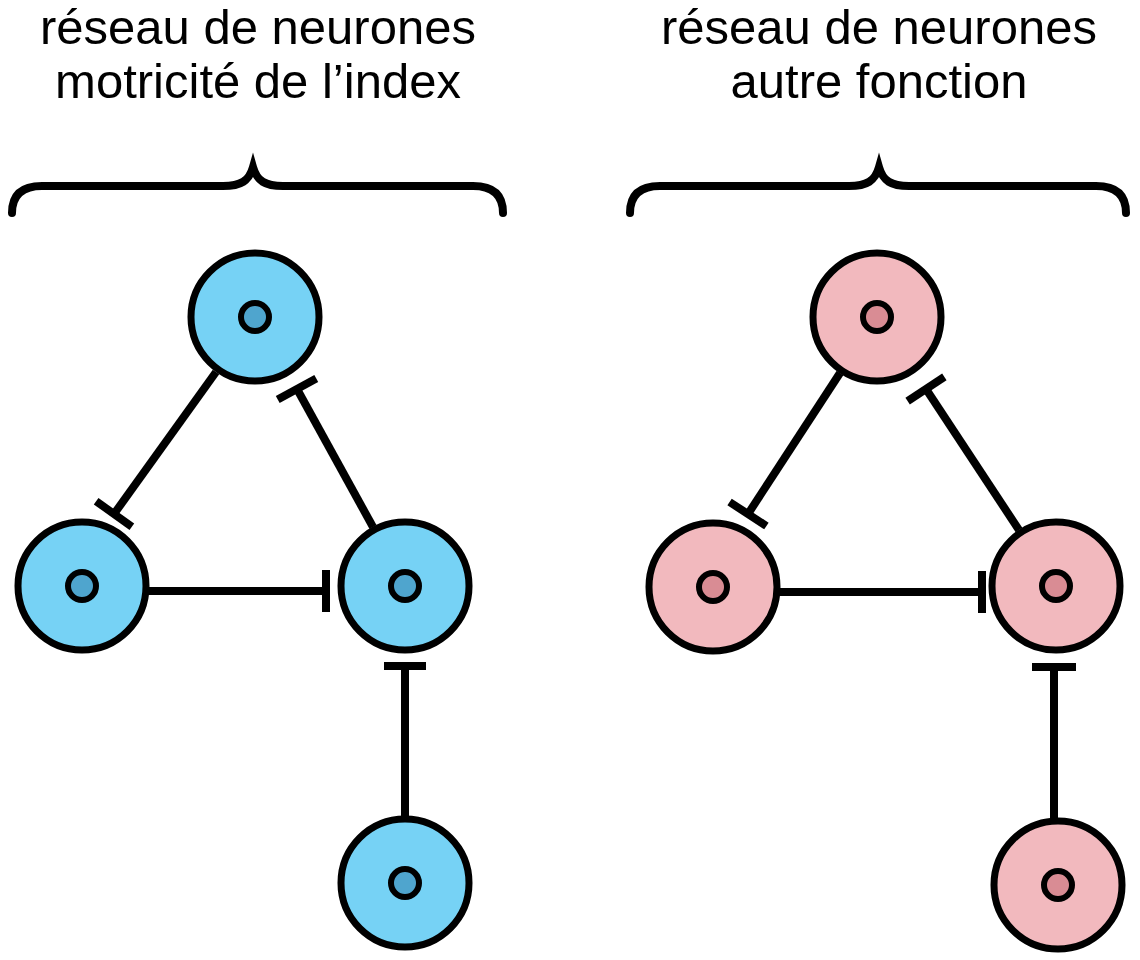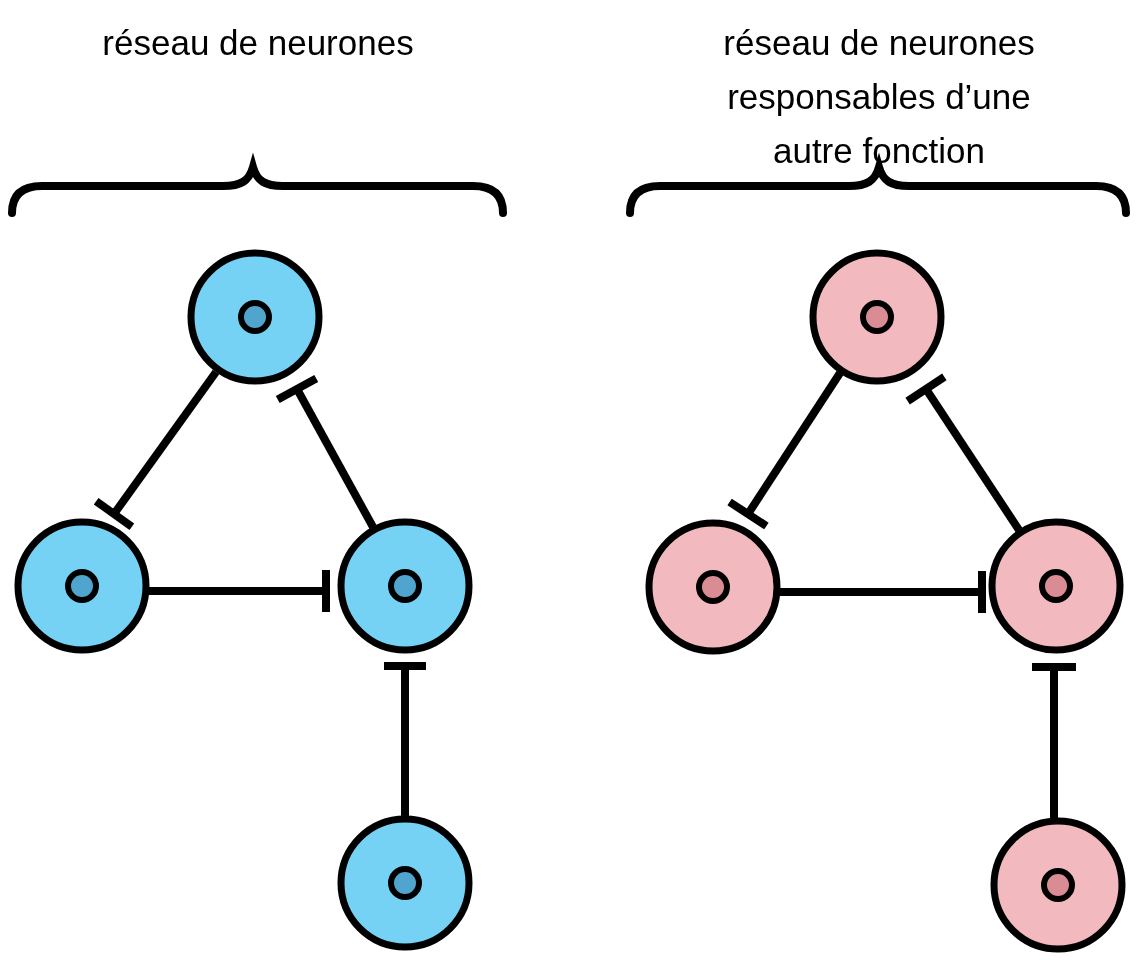--- a/index.html
+++ b/index.html
@@ -7,23 +7,23 @@
     position: relative;
     width: 1140px;
     height: 960px;
     background: #ffffff;
     overflow: hidden;
     font-family: "Liberation Sans", sans-serif;
   }
   #diagram { position: absolute; left: 0; top: 0; }
   .net-title {
     position: absolute;
-    top: 16px;
+    top: 0px;
     text-align: center;
-    font-size: 35px;
+    font-size: 49px;
     line-height: 54px;
     color: #000000;
     letter-spacing: 0px;
     white-space: nowrap;
   }
   #title-left  { left: 10px;  width: 496px; }
   #title-right { left: 628px; width: 502px; }
 </style>
 </head>
 <body>
@@ -66,21 +66,21 @@
         <circle cx="713" cy="587" r="14" fill="#D98C94" stroke="#000000" stroke-width="6"></circle>
         <circle cx="1056" cy="586" r="64" fill="#F2B9BE" stroke="#000000" stroke-width="7"></circle>
         <circle cx="1056" cy="586" r="14" fill="#D98C94" stroke="#000000" stroke-width="6"></circle>
         <circle cx="1058" cy="885" r="64" fill="#F2B9BE" stroke="#000000" stroke-width="7"></circle>
         <circle cx="1058" cy="885" r="14" fill="#D98C94" stroke="#000000" stroke-width="6"></circle>
       </g>
     </svg>
 
   <div class="net-title" id="title-left">
     <div>réseau de neurones</div>
+    <div>motricité de l’index</div>
   </div>
 
   <div class="net-title" id="title-right">
     <div>réseau de neurones</div>
-    <div>responsables d’une</div>
     <div>autre fonction</div>
   </div>
 
 </div>
 
 </body></html>

